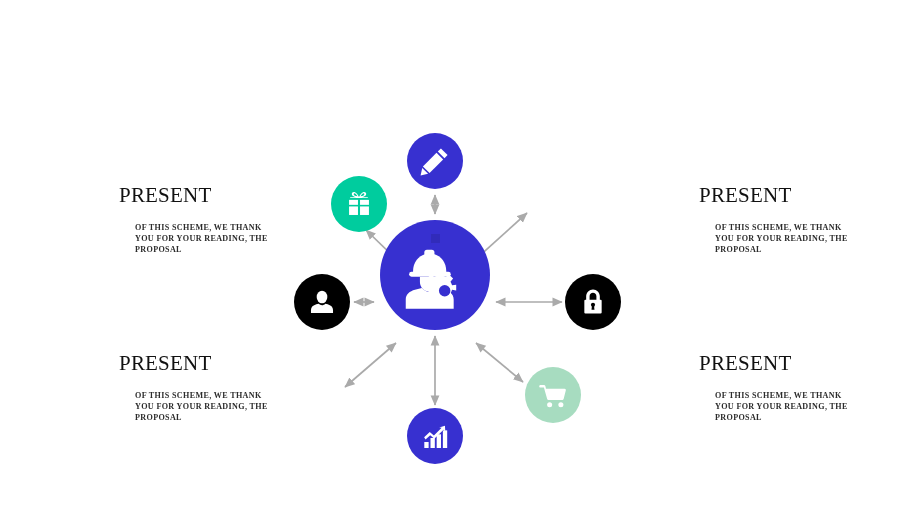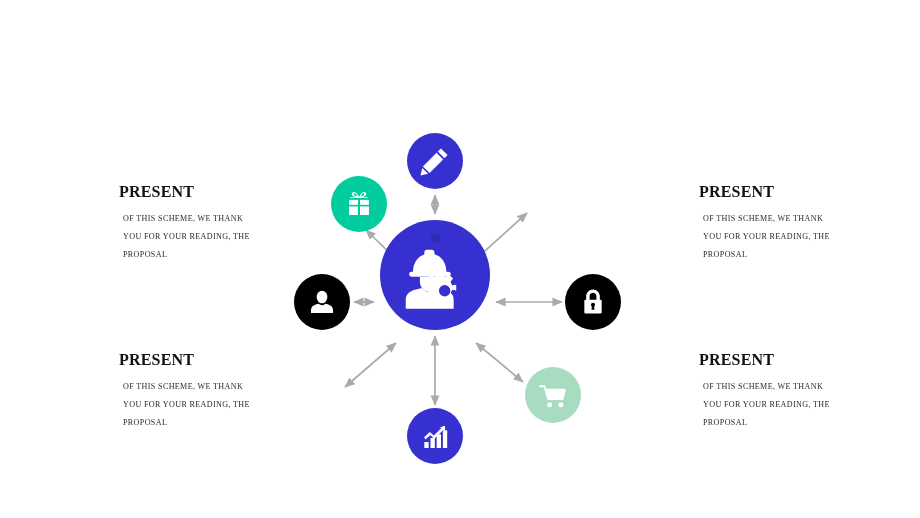--- a/index.html
+++ b/index.html
@@ -16,36 +16,37 @@
     color: #1a1a1a;
   }
 
   
   .text-block {
     position: absolute;
     width: 190px;
   }
   .text-block .heading {
     font-family: "Liberation Serif", serif;
-    font-weight: bold;
-    font-size: 16px;
+    font-weight: normal;
+    font-size: 21px;
     letter-spacing: 0.2px;
     color: #111111;
     margin: 0 0 9px 0;
     line-height: 1.05;
     white-space: nowrap;
   }
   .text-block .body {
     font-family: "Liberation Serif", serif;
     font-size: 8.1px;
     letter-spacing: 0.35px;
-    line-height: 18px;
+    line-height: 11px;
     color: #2c2c2c;
-    margin: 4px;
+    margin: 16px;
     width: 134px;
+    font-weight: bold;
   }
 
   #block-top-left    { left: 119px; top: 184px; }
   #block-bottom-left { left: 119px; top: 352px; }
   #block-top-right   { left: 699px; top: 184px; }
   #block-bottom-right{ left: 699px; top: 352px; }
 
   
   #diagram {
     position: absolute;

